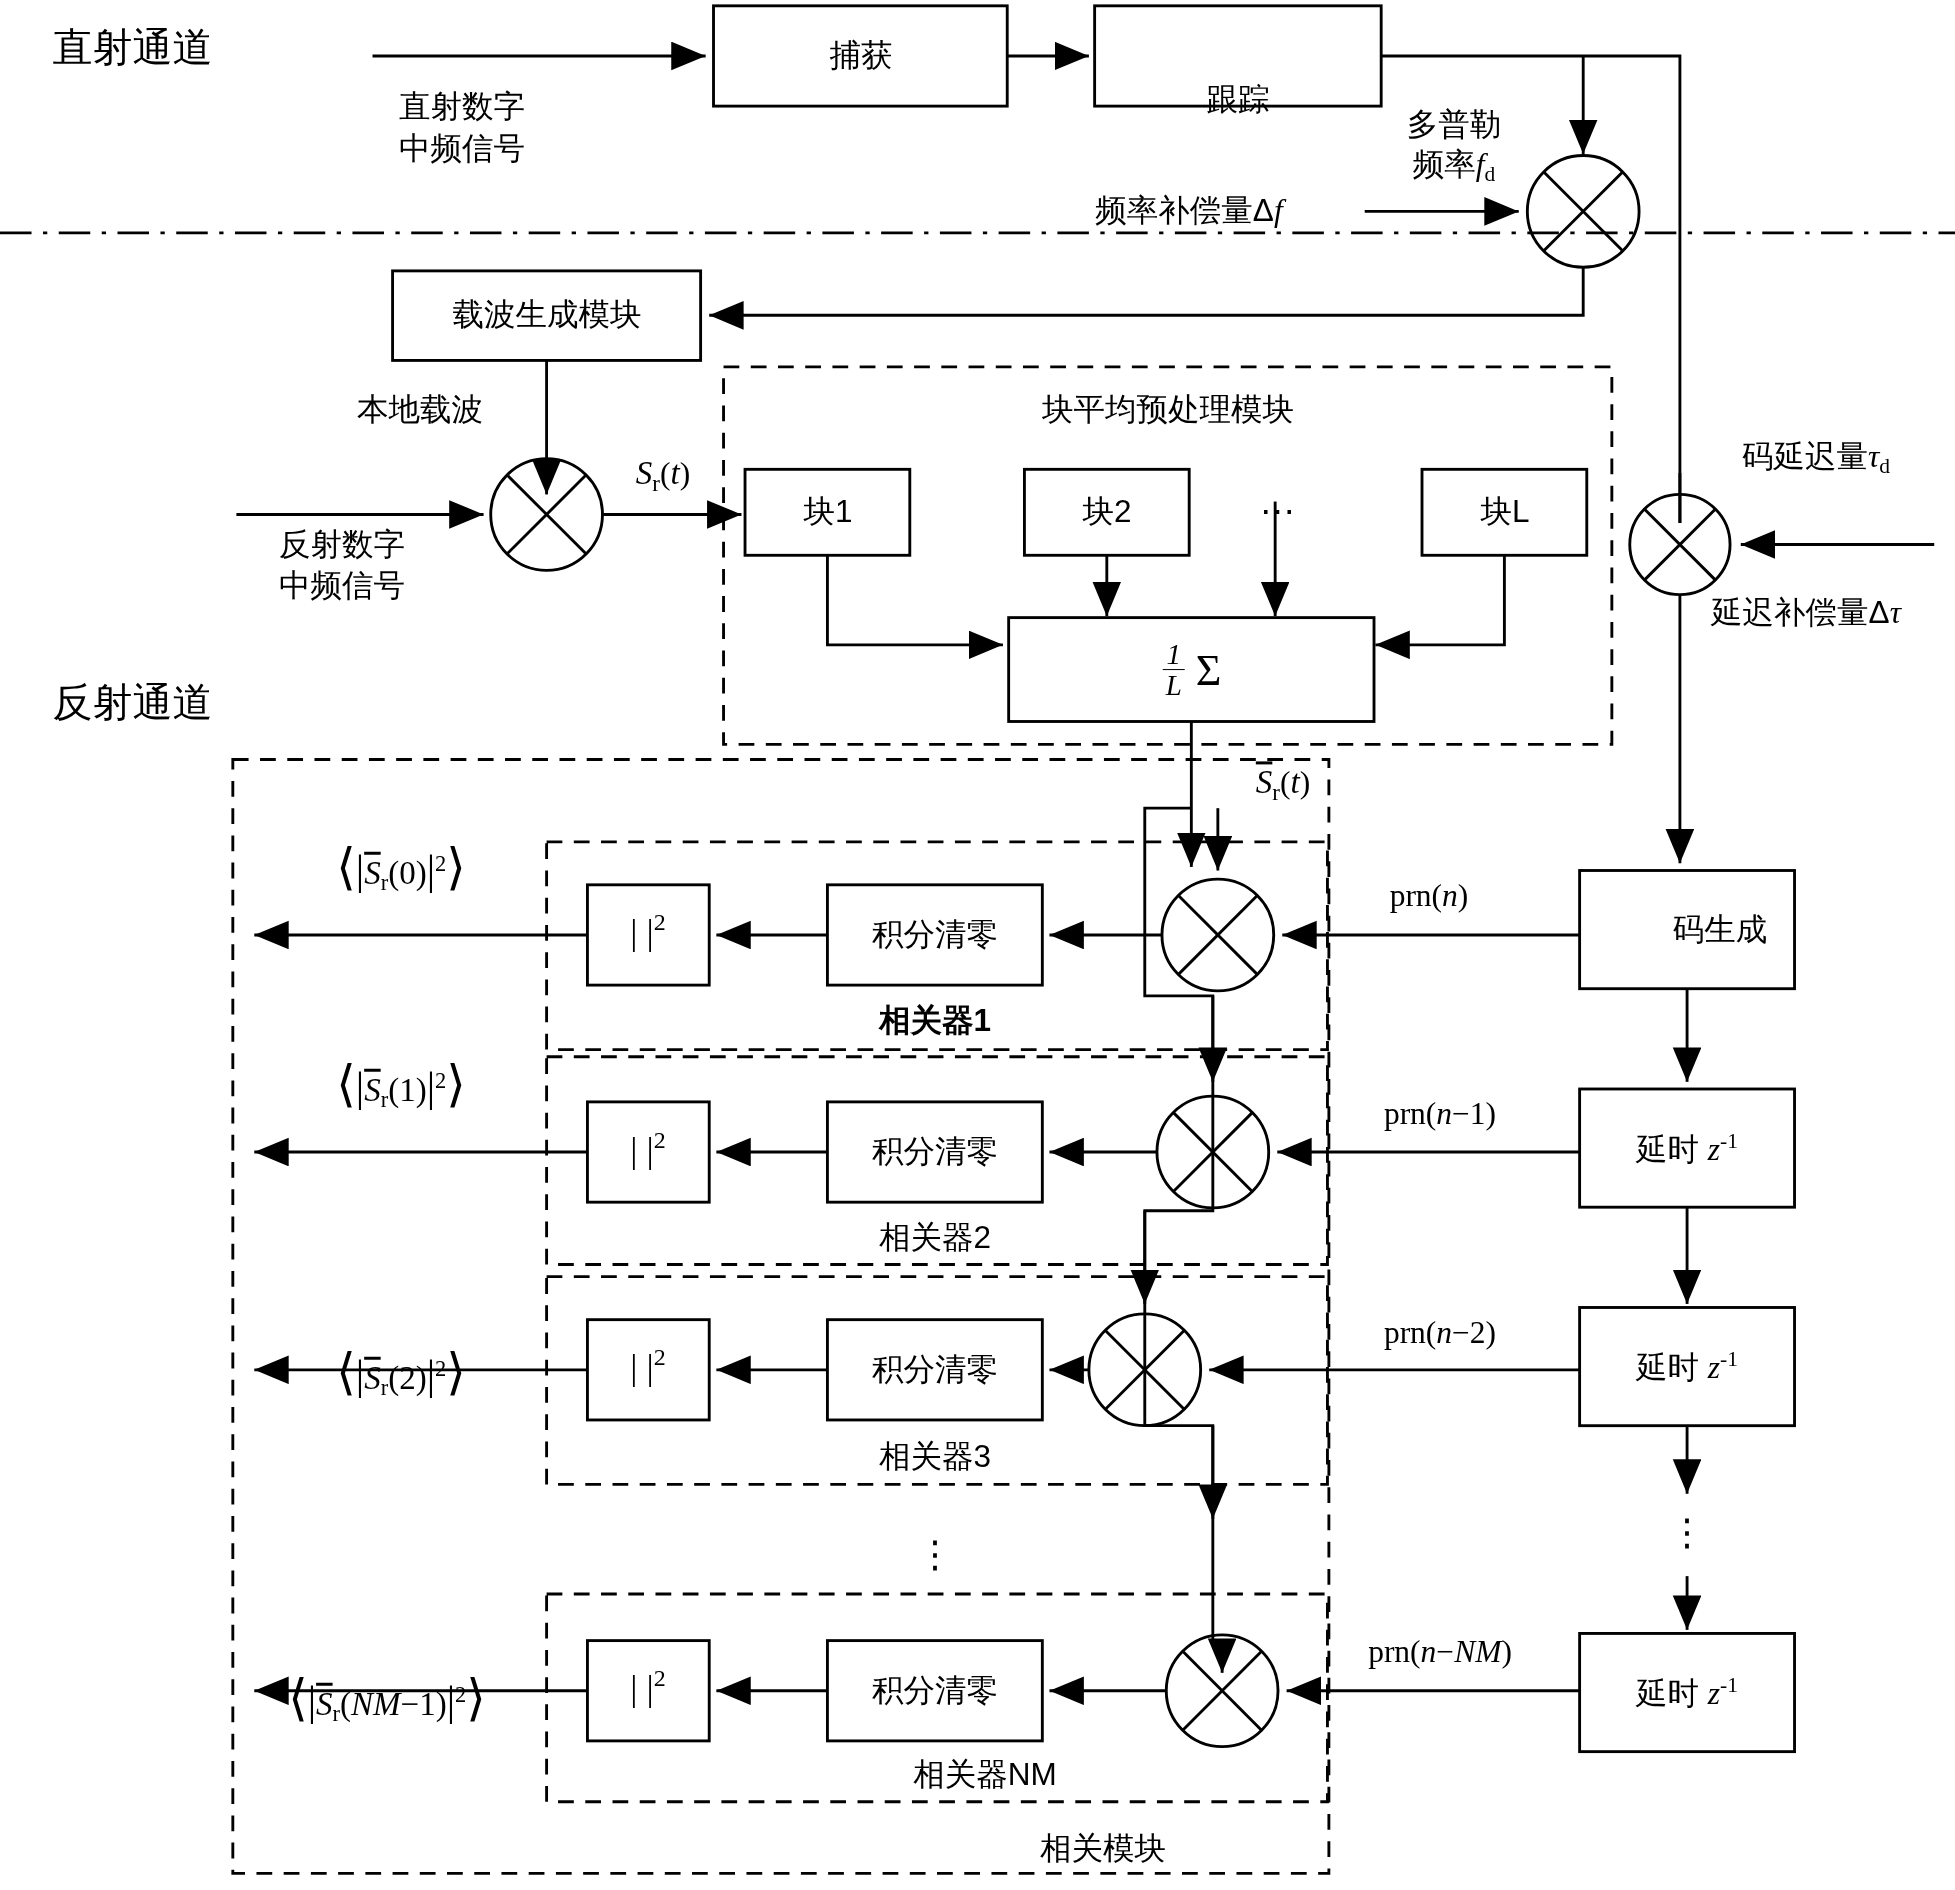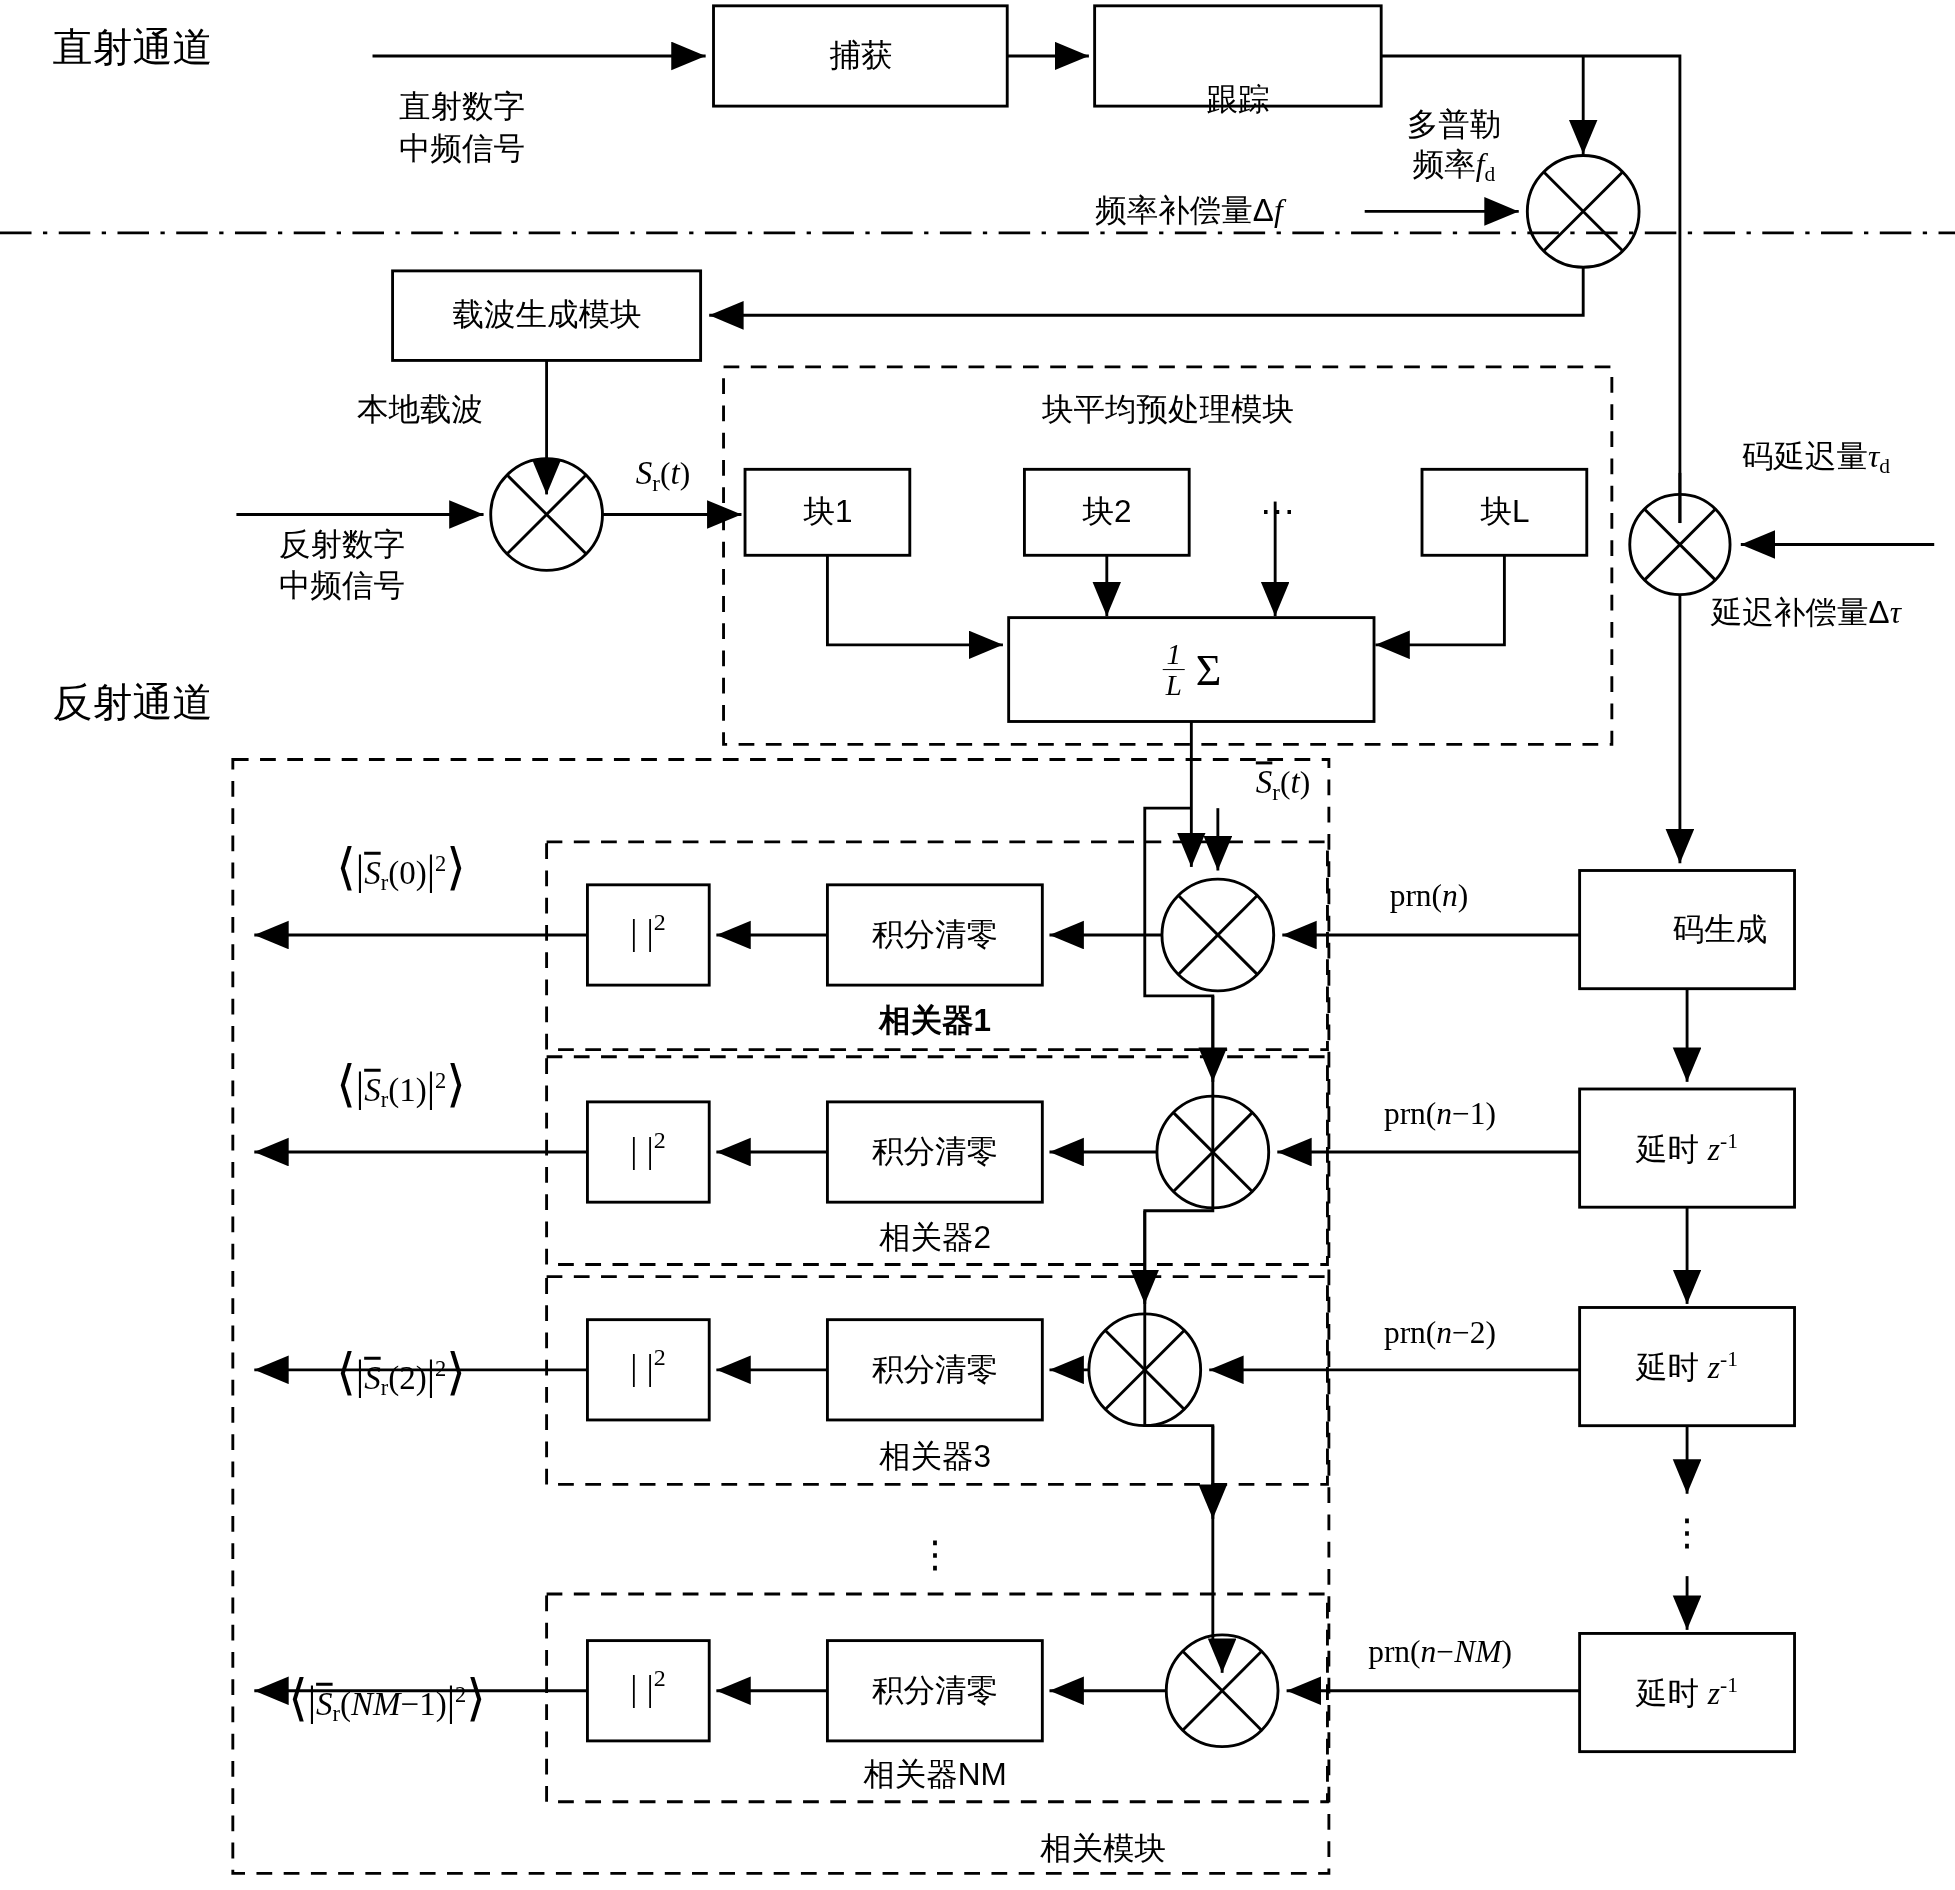--- a/index.html
+++ b/index.html
@@ -332,21 +332,21 @@
   <div class="lbl boxlbl ctr" style="left:935px; top:1691px;">积分清零</div>
 
   <div class="lbl ctr" style="left:648px; top:931px;"><span style="font-family:'Liberation Serif',serif;font-size:36px;">| |</span><span class="sup" style="font-family:'Liberation Serif',serif;font-size:24px;">2</span></div>
   <div class="lbl ctr" style="left:648px; top:1149px;"><span style="font-family:'Liberation Serif',serif;font-size:36px;">| |</span><span class="sup" style="font-family:'Liberation Serif',serif;font-size:24px;">2</span></div>
   <div class="lbl ctr" style="left:648px; top:1366px;"><span style="font-family:'Liberation Serif',serif;font-size:36px;">| |</span><span class="sup" style="font-family:'Liberation Serif',serif;font-size:24px;">2</span></div>
   <div class="lbl ctr" style="left:648px; top:1687px;"><span style="font-family:'Liberation Serif',serif;font-size:36px;">| |</span><span class="sup" style="font-family:'Liberation Serif',serif;font-size:24px;">2</span></div>
 
   <div class="lbl boxlbl ctr" style="left:935px; top:1021px;font-weight:bold;">相关器1</div>
   <div class="lbl boxlbl ctr" style="left:935px; top:1238px;">相关器2</div>
   <div class="lbl boxlbl ctr" style="left:935px; top:1457px;">相关器3</div>
-  <div class="lbl boxlbl ctr" style="left:935px; top:1775px;text-align:center;">相关器NM</div>
+  <div class="lbl boxlbl ctr" style="left:985px; top:1775px;text-align:center;">相关器NM</div>
   <div class="lbl boxlbl ctr" style="left:1103px; top:1849px;">相关模块</div>
   <div class="lbl vdots ctr" style="left:935px; top:1555px;">⋮</div>
 
   <div class="lbl angleexpr ctr" style="left:401px; top:867px;">
     <span class="ang">⟨</span><span class="bars">|</span><span class="ovl" style="font-family:'Liberation Serif',serif;font-style:italic;">S</span><span class="sub">r</span>(0)<span class="bars">|</span><span class="sup">2</span><span class="ang">⟩</span>
   </div>
   <div class="lbl angleexpr ctr" style="left:401px; top:1084px;">
     <span class="ang">⟨</span><span class="bars">|</span><span class="ovl" style="font-family:'Liberation Serif',serif;font-style:italic;">S</span><span class="sub">r</span>(1)<span class="bars">|</span><span class="sup">2</span><span class="ang">⟩</span>
   </div>
   <div class="lbl angleexpr ctr" style="left:401px; top:1372px;">

